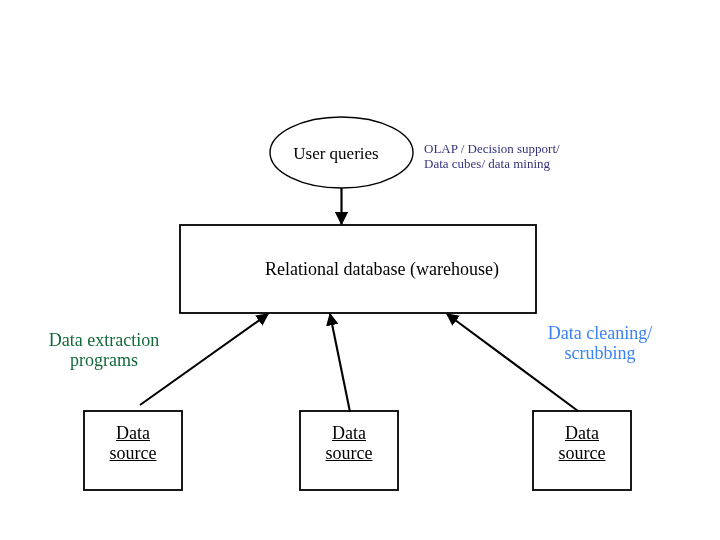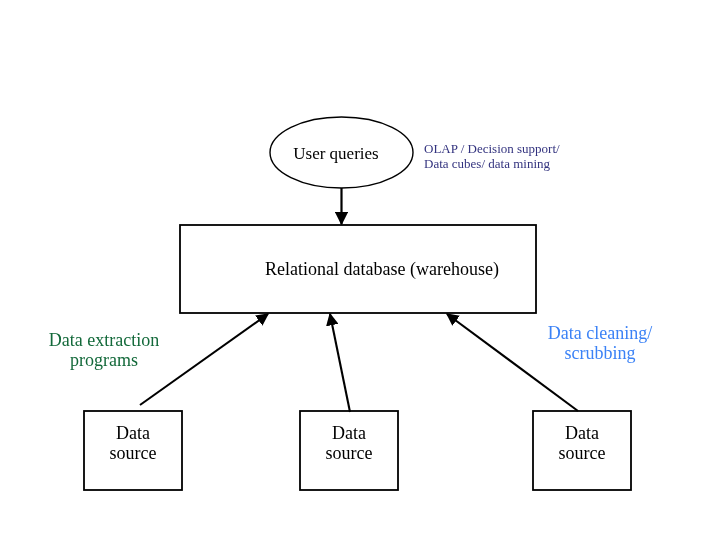--- a/index.html
+++ b/index.html
@@ -95,20 +95,21 @@
     text-align: center;
     font-size: 18px;
     color: #3b82f6;
   }
 
   
   .source-label {
     font-size: 18px;
     text-align: center;
     color: #000000;
+    text-decoration: underline;
   }
   #source-label-1 { left: 84px;  top: 423px; width: 98px; }
   #source-label-2 { left: 300px; top: 423px; width: 98px; }
   #source-label-3 { left: 533px; top: 423px; width: 98px; }
 </style>
 </head>
 <body>
 
 <div id="slide">
 

